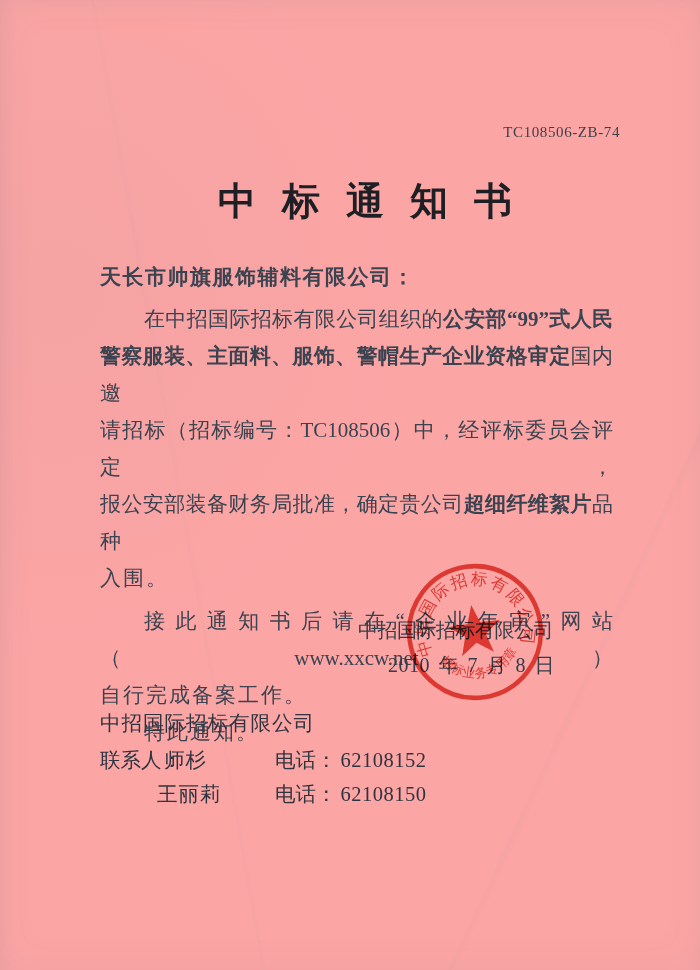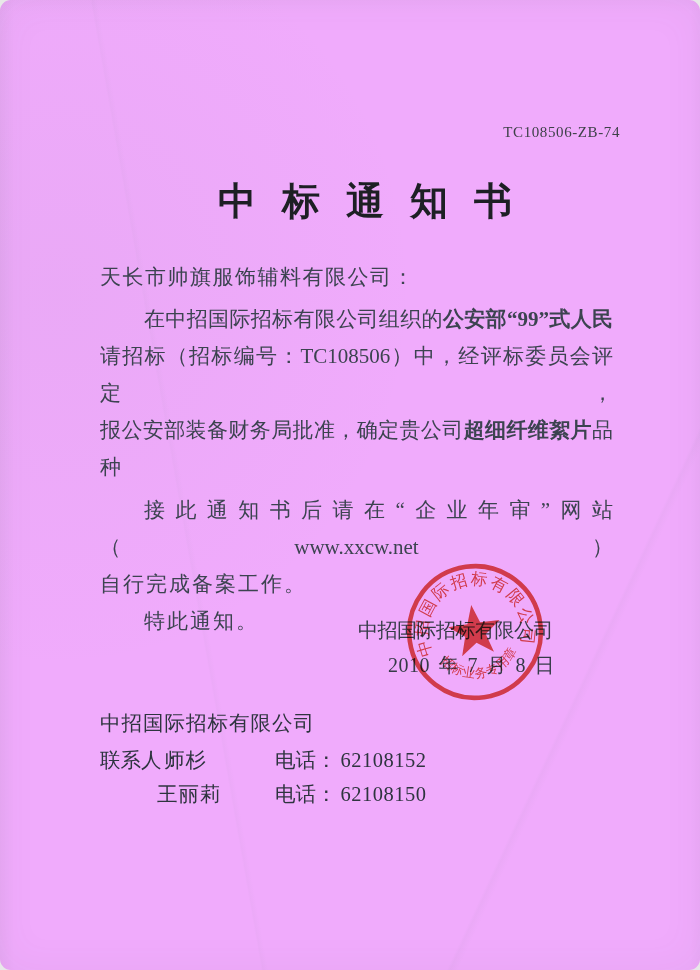--- a/index.html
+++ b/index.html
@@ -1,25 +1,24 @@
 <!DOCTYPE html>
 <html><head>
 <meta charset="utf-8">
 <style>
   html,body{margin:0;padding:0;background:#e8e8e8;}
   .page{
     position:relative;
     width:700px;height:970px;
     margin:0 auto;
-    background:#f0abfc;
+    background:#fca5a5;
     overflow:hidden;
     font-family:"Liberation Serif","DejaVu Serif",serif;
     color:#3c4350;
     box-shadow:inset 0 0 40px rgba(90,95,110,0.06);
-    border-radius:11px;
   }
   
   .page::before{
     content:"";position:absolute;inset:0;pointer-events:none;
     background:
       linear-gradient(to right, rgba(110,115,130,0.06), rgba(110,115,130,0) 14px),
       linear-gradient(to left, rgba(110,115,130,0.035), rgba(110,115,130,0) 10px),
       linear-gradient(to bottom, rgba(110,115,130,0.03), rgba(110,115,130,0) 12px),
       linear-gradient(115deg, rgba(0,0,0,0) 78%, rgba(130,135,150,0.05) 78.3%, rgba(0,0,0,0) 79%),
       linear-gradient(80deg, rgba(0,0,0,0) 30%, rgba(130,135,150,0.04) 30.2%, rgba(0,0,0,0) 30.8%),
@@ -31,21 +30,21 @@
   }
   .title{
     position:absolute;top:162px;left:0;width:700px;margin:15px;
     text-align:center;
     font-size:38px;line-height:48px;font-weight:700;
     letter-spacing:26px;padding-left:26px;box-sizing:border-box;
     color:#1d1f24;
   }
   .addressee{
     position:absolute;top:263px;left:100px;width:520px;
-    font-size:21px;letter-spacing:1.5px;font-weight:400;
+    font-size:21px;letter-spacing:1.5px;font-weight:700;
   }
   .bodytext{
     position:absolute;top:301px;left:100px;width:513px;
     font-size:21px;line-height:37px;
   }
   .line{min-height:37px;}
   .just{text-align:justify;text-align-last:justify;text-justify:inter-character;}
   .indent{text-indent:44px;}
   .plain{letter-spacing:2px;}
   .b{font-weight:700;}
@@ -86,22 +85,24 @@
 <div class="page">
 
   <div class="ref">TC108506-ZB-74</div>
 
   <h1 class="title">中标通知书</h1>
 
   <div class="addressee">天长市帅旗服饰辅料有限公司：</div>
 
   <div class="bodytext">
     <div class="line just indent"><span>在中招国际招标有限公司组织的</span><span class="b">公安部“99”式人民</span></div>
+    <div class="line just"><span class="b">警察服装、主面料、服饰、警帽生产企业资格审定</span><span>国内邀</span></div>
     <div class="line just"><span>请招标（招标编号：TC108506）中，经评标委员会评定，</span></div>
     <div class="line just"><span>报公安部装备财务局批准，确定贵公司</span><span class="b">超细纤维絮片</span><span>品种</span></div>
+    <div class="line plain">入围。</div>
     <div class="line just indent p2"><span>接此通知书后请在“企业年审”网站（www.xxcw.net）</span></div>
     <div class="line plain">自行完成备案工作。</div>
     <div class="line plain indent">特此通知。</div>
   </div>
 
   <div class="signature">中招国际招标有限公司</div>
   <div class="sigdate">2010 年 7 月 8 日</div>
 
   <svg class="stamp" viewBox="0 0 160 160">
     <defs>

